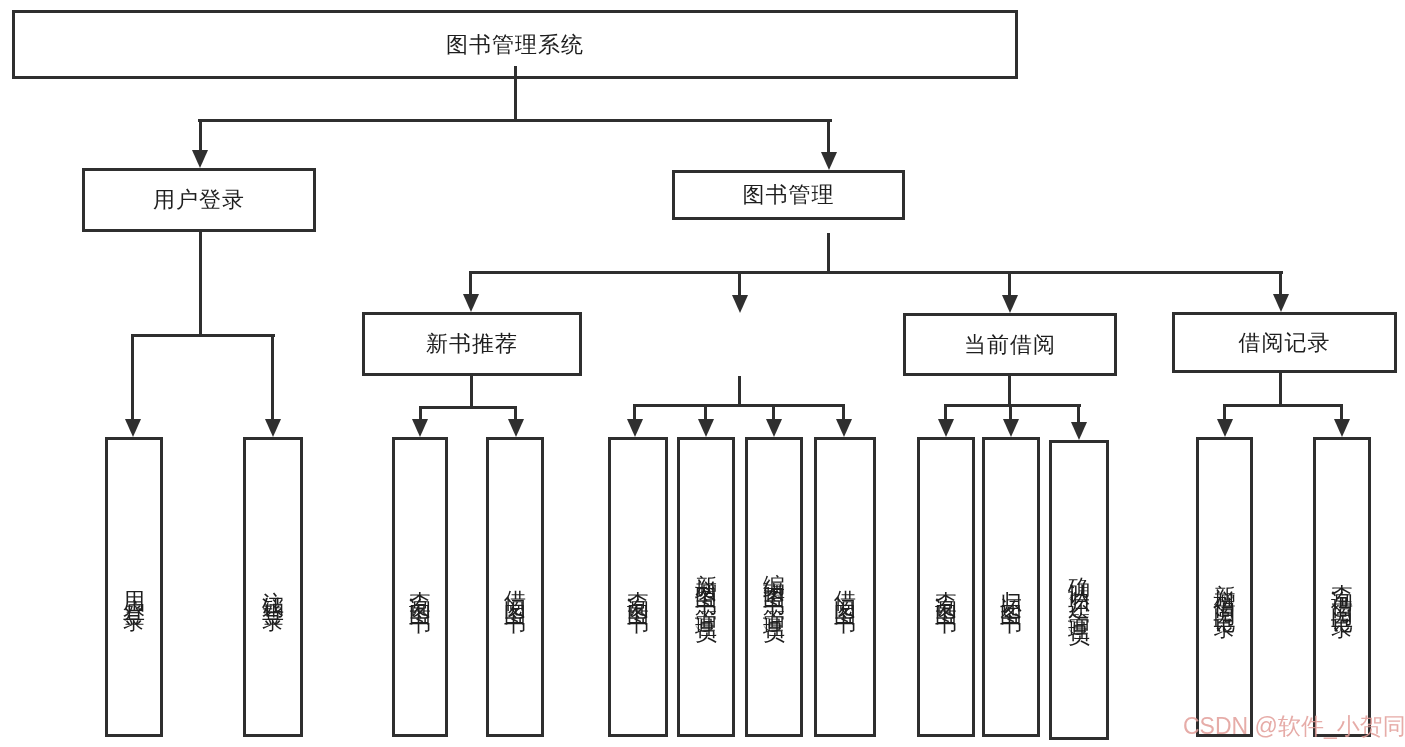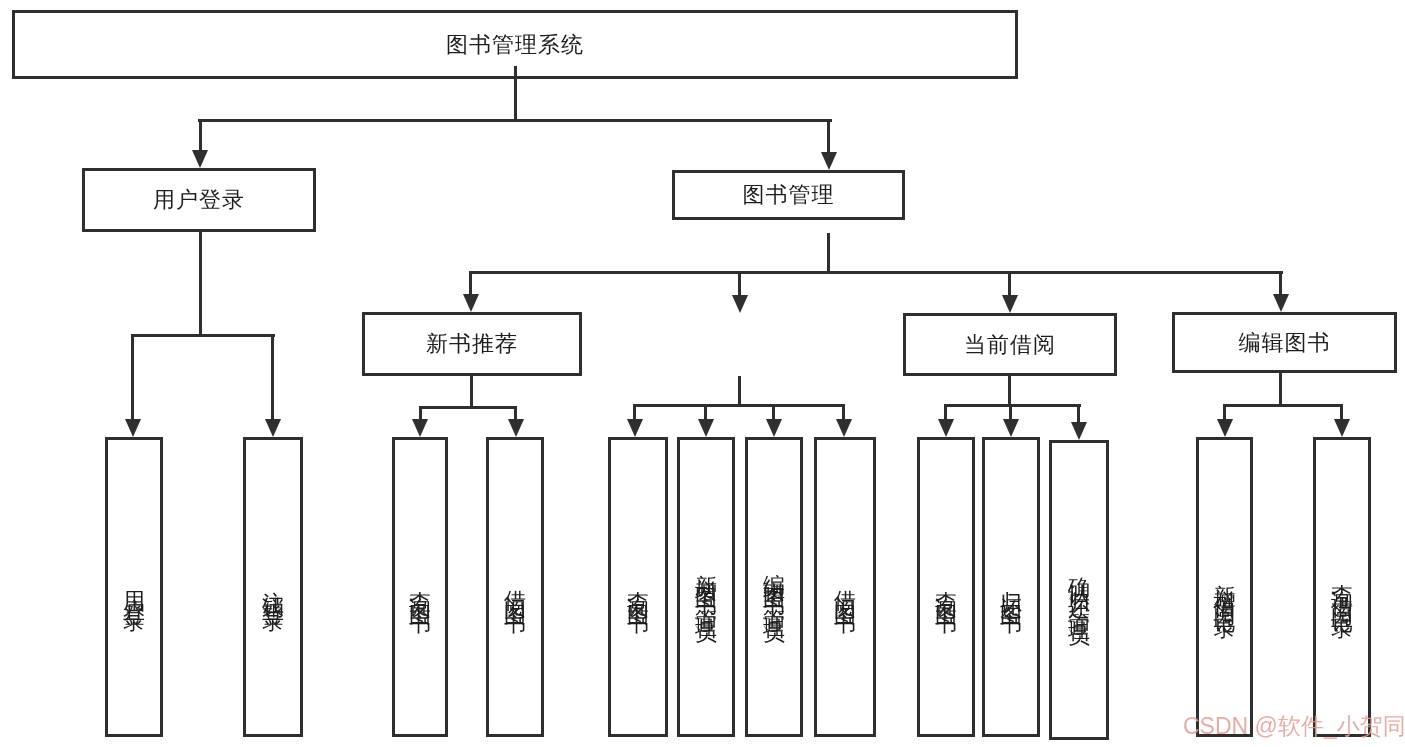--- a/index.html
+++ b/index.html
@@ -90,21 +90,21 @@
   <div class="vline" style="left:1279px; top:271px; width:3px; height:25px;"></div>
   <div class="ah" style="left:1273px; top:294px;"></div>
 
   <div class="box" style="left:362px; top:312px; width:220px; height:64px;">
     <span>新书推荐</span>
   </div>
   <div class="box" style="left:903px; top:313px; width:214px; height:63px;">
     <span>当前借阅</span>
   </div>
   <div class="box" style="left:1172px; top:312px; width:225px; height:61px;">
-    <span>编辑图书</span>
+    <span>借阅记录</span>
   </div>
 
   <div class="vline" style="left:470px; top:376px; width:3px; height:33px;"></div>
   <div class="hline" style="left:419px; top:406px; width:98px; height:3px;"></div>
   <div class="vline" style="left:419px; top:406px; width:3px; height:15px;"></div>
   <div class="ah" style="left:412px; top:419px;"></div>
   <div class="vline" style="left:514px; top:406px; width:3px; height:15px;"></div>
   <div class="ah" style="left:508px; top:419px;"></div>
 
   <div class="vline" style="left:738px; top:376px; width:3px; height:31px;"></div>

